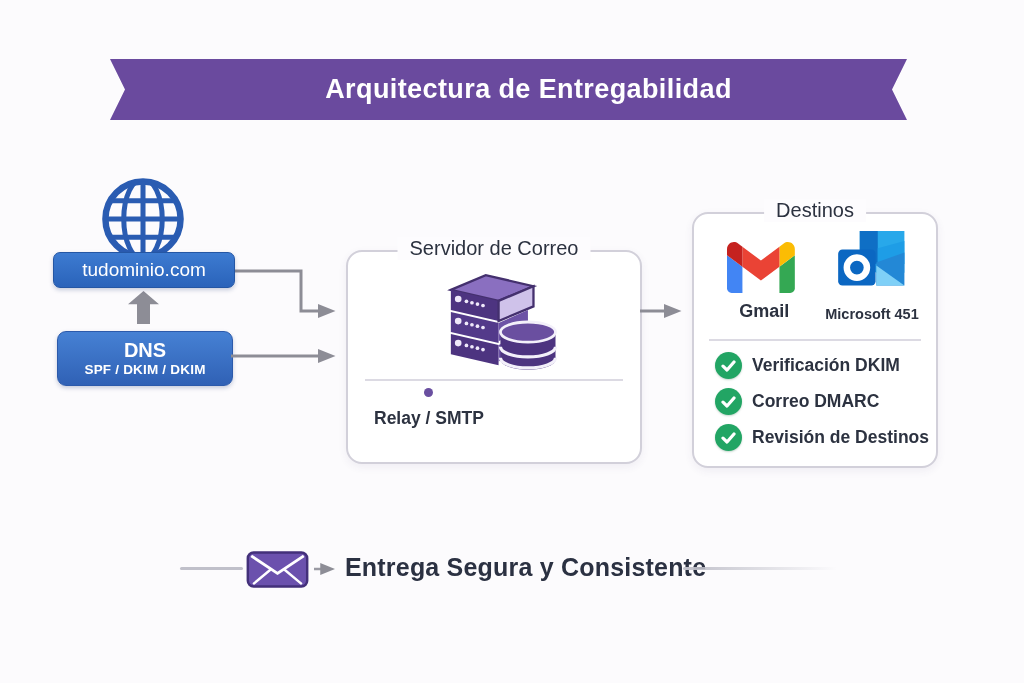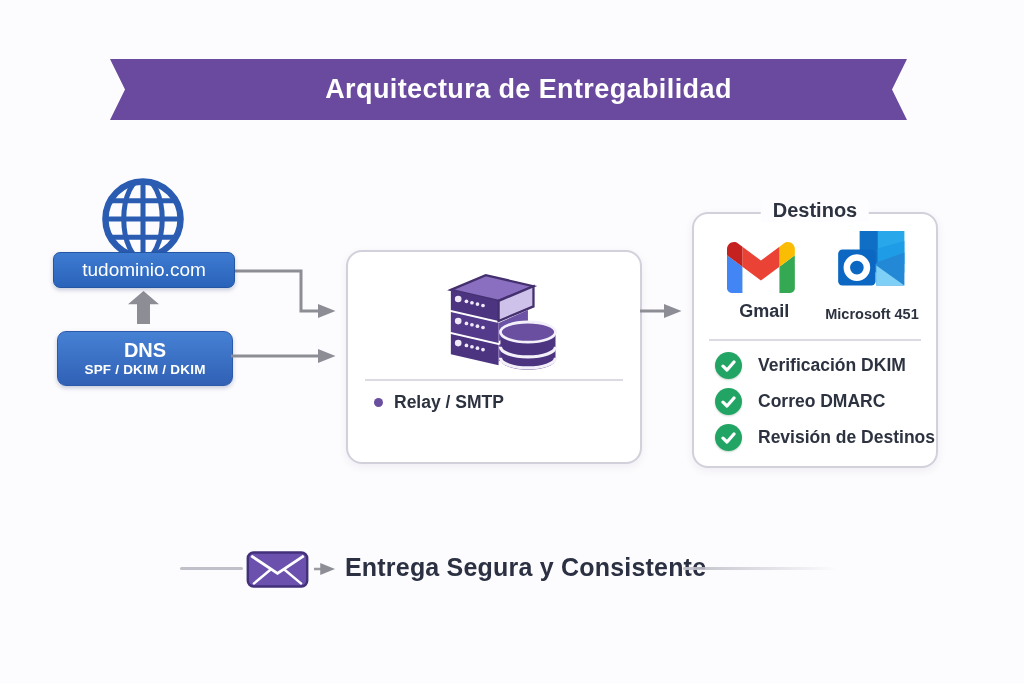--- a/index.html
+++ b/index.html
@@ -43,38 +43,38 @@
   .dns-box .l2{font-size:13.5px;font-weight:bold;line-height:17px;letter-spacing:.2px;}
 
   
   .card{
     background:#ffffff;border:2px solid #d2d0da;border-radius:16px;
     box-shadow:0 3px 8px rgba(70,60,110,.07);
   }
   .card-title{
     position:absolute;top:-15px;left:50%;transform:translateX(-50%);
     background:#fdfcfe;padding:0 12px;white-space:nowrap;
-    font-size:20px;font-weight:bold;color:#2c3240;
+    font-size:20px;font-weight:normal;color:#2c3240;
   }
   .mid-box{left:346px;top:250px;width:292px;height:210px;}
   .mid-divider{position:absolute;left:17px;right:17px;top:127px;height:2px;background:#dcdae3;}
   .bullets{position:absolute;left:26px;top:136px;}
-  .bullet-row{display:flex;align-items:center;gap:11px;height:29px;}
+  .bullet-row{display:flex;align-items:center;gap:11px;height:29px;flex-direction:column;}
   .bullet-dot{width:9px;height:9px;border-radius:50%;background:#6a4fa0;flex:0 0 auto;}
   .bullet-row span{font-size:17.5px;font-weight:bold;color:#2c3240;}
 
   .dest-box{left:692px;top:212px;width:242px;height:252px;}
   .providers{position:absolute;left:0;right:0;top:14px;display:flex;justify-content:center;gap:24px;padding-left:16px;}
   .provider{display:flex;flex-direction:column;align-items:center;justify-content:flex-end;height:94px;}
   .provider .plabel{font-weight:bold;color:#2c3240;margin-top:8px;}
   .plabel-gmail{font-size:18px;}
   .plabel-ms{font-size:14.5px;}
   .dest-divider{position:absolute;left:15px;right:15px;top:125px;height:1.5px;background:#dcdae3;}
   .checks{position:absolute;left:21px;top:138px;}
-  .check-row{display:flex;align-items:center;gap:16px;margin-bottom:9px;}
+  .check-row{display:flex;align-items:center;gap:10px;margin-bottom:9px;}
   .check-circle{
     width:27px;height:27px;border-radius:50%;background:#22a564;flex:0 0 auto;
     display:flex;align-items:center;justify-content:center;
     box-shadow:0 1px 2px rgba(20,90,50,.25);
   }
   .check-row span{font-size:17.5px;font-weight:bold;color:#2c3240;}
 
   
   .foot-line-l{left:180px;top:567px;width:63px;height:2.5px;background:#c0c0ca;border-radius:2px;}
   .foot-line-r{left:683px;top:567px;width:154px;height:2.5px;border-radius:2px;
@@ -126,20 +126,21 @@
   </div>
 
   <div class="abs up-arrow"></div>
 
   <div class="abs dns-box">
     <span class="l1">DNS</span>
     <span class="l2">SPF / DKIM / DKIM</span>
   </div>
 
   <div class="abs card mid-box">
+    <div class="card-title">Servidor de Correo</div>
 
     <svg style="position:absolute;left:50%;transform:translateX(-50%);top:14px;" width="160" height="112" viewBox="0 0 150 122">
 
       <polygon points="28,26 66,10 118,22 80,38" fill="#8a6fc0" stroke="#44306e" stroke-width="2.5"></polygon>
 
       <polygon points="28,26 80,38 80,60 28,48" fill="#4d3480"></polygon>
       <polygon points="80,38 118,22 118,44 80,60" fill="#cfc2ea" stroke="#44306e" stroke-width="2.5"></polygon>
 
       <polygon points="28,50 80,62 80,84 28,72" fill="#533a8a"></polygon>
       <polygon points="80,62 112,48 112,66 80,82" fill="#6d53a6"></polygon>

